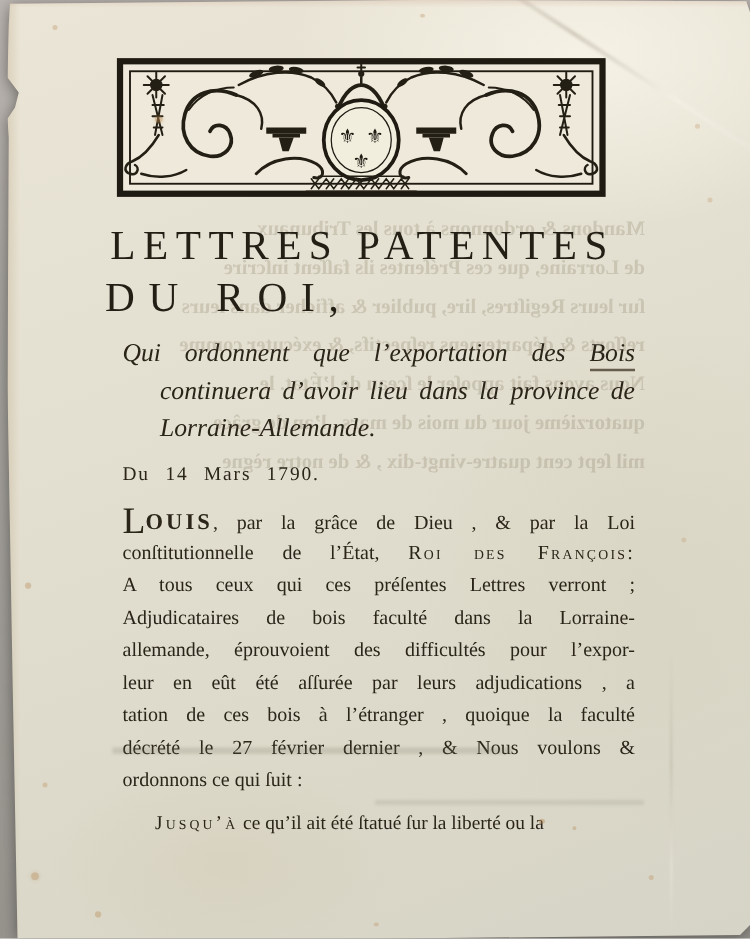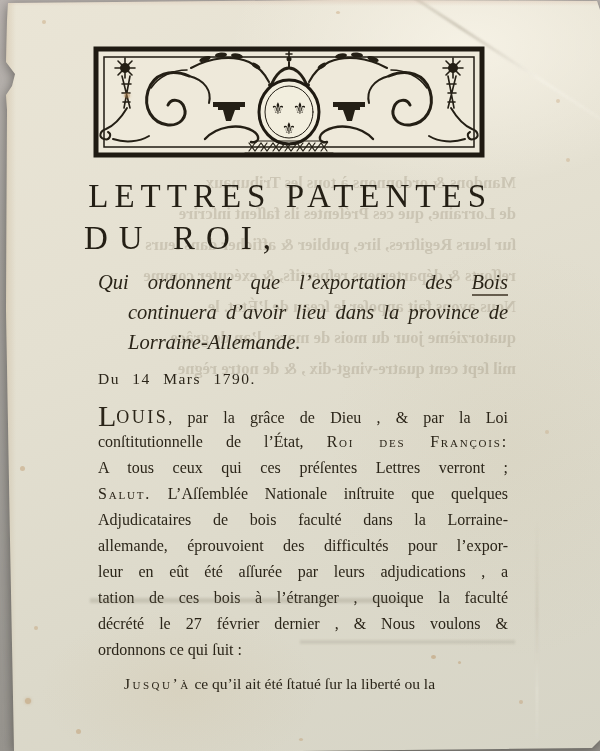--- a/index.html
+++ b/index.html
@@ -32,21 +32,21 @@
   .t2{font-size:33px;line-height:44px;text-align:left;letter-spacing:11px;
     color:#241f15;transform:translateX(-14px);white-space:nowrap;}
   .subtitle{margin-top:7px;font-style:italic;font-size:20.5px;line-height:30px;color:#2a2418;}
   .jl{text-align:justify;text-align-last:justify;height:auto;overflow:hidden;}
   .s-ind{padding-left:30px;}
   .u-word{border-bottom:2px solid rgba(60,50,35,.75);padding-bottom:1px;}
   .date{margin-top:13px;text-align:left;font-size:15.5px;letter-spacing:1.5px;word-spacing:7px;}
   .bodytext{margin-top:15px;font-size:16px;line-height:26px;}
   .line{height:26px;overflow:hidden;}
   .initcap{font-size:30px;line-height:26px;vertical-align:-3px;}
-  .bigcaps{font-size:18px;letter-spacing:2.5px;}
+  .bigcaps{font-size:18px;letter-spacing:2.5px;font-weight:bold;}
   .sc{font-variant:small-caps;letter-spacing:1.8px;text-align:right;}
   .closing{margin-top:12px;font-size:15.5px;text-indent:26px;}
   .closing .sc{letter-spacing:2.5px;}
   
   .fox{position:absolute;border-radius:50%;pointer-events:none;}
   .smudge{position:absolute;pointer-events:none;filter:blur(1.2px);}
   .crease-tr{position:absolute;top:52px;right:-60px;width:320px;height:3px;
     transform:rotate(33deg);filter:blur(1.3px);
     background:linear-gradient(90deg,rgba(120,108,88,0),rgba(120,108,88,.30) 35%,rgba(252,250,242,.35) 65%,rgba(120,108,88,0));}
   .crease-v{position:absolute;left:536px;top:520px;width:2px;height:231px;filter:blur(1px);
@@ -142,21 +142,20 @@
           <div class="jl s-ind">continuera d’avoir lieu dans la province de</div>
           <div class="s-ind">Lorraine-Allemande.</div>
         </div>
 
         <div class="date">Du 14 Mars 1790.</div>
 
         <div class="bodytext">
           <div class="line jl"><span class="initcap">L</span><span class="bigcaps">OUIS</span><span>, par la grâce de Dieu , &amp; par la Loi</span></div>
           <div class="line jl"><span>conſtitutionnelle de l’État, </span><span class="sc">Roi des François:</span></div>
           <div class="line jl">A tous ceux qui ces préſentes Lettres verront ;</div>
-          <div class="line jl"><span class="sc">Salut.</span><span> L’Aſſemblée Nationale inſtruite que quelques</span></div>
           <div class="line jl">Adjudicataires de bois faculté dans la Lorraine-</div>
           <div class="line jl">allemande, éprouvoient des difficultés pour l’expor-</div>
           <div class="line jl">leur en eût été aſſurée par leurs adjudications , a</div>
           <div class="line jl">tation de ces bois à l’étranger , quoique la faculté</div>
           <div class="line jl">décrété le 27 février dernier , &amp; Nous voulons &amp;</div>
           <div class="line">ordonnons ce qui ſuit :</div>
         </div>
 
         <div class="closing"><span class="sc">Jusqu’à</span><span> ce qu’il ait été ſtatué ſur la liberté ou la</span></div>
 

